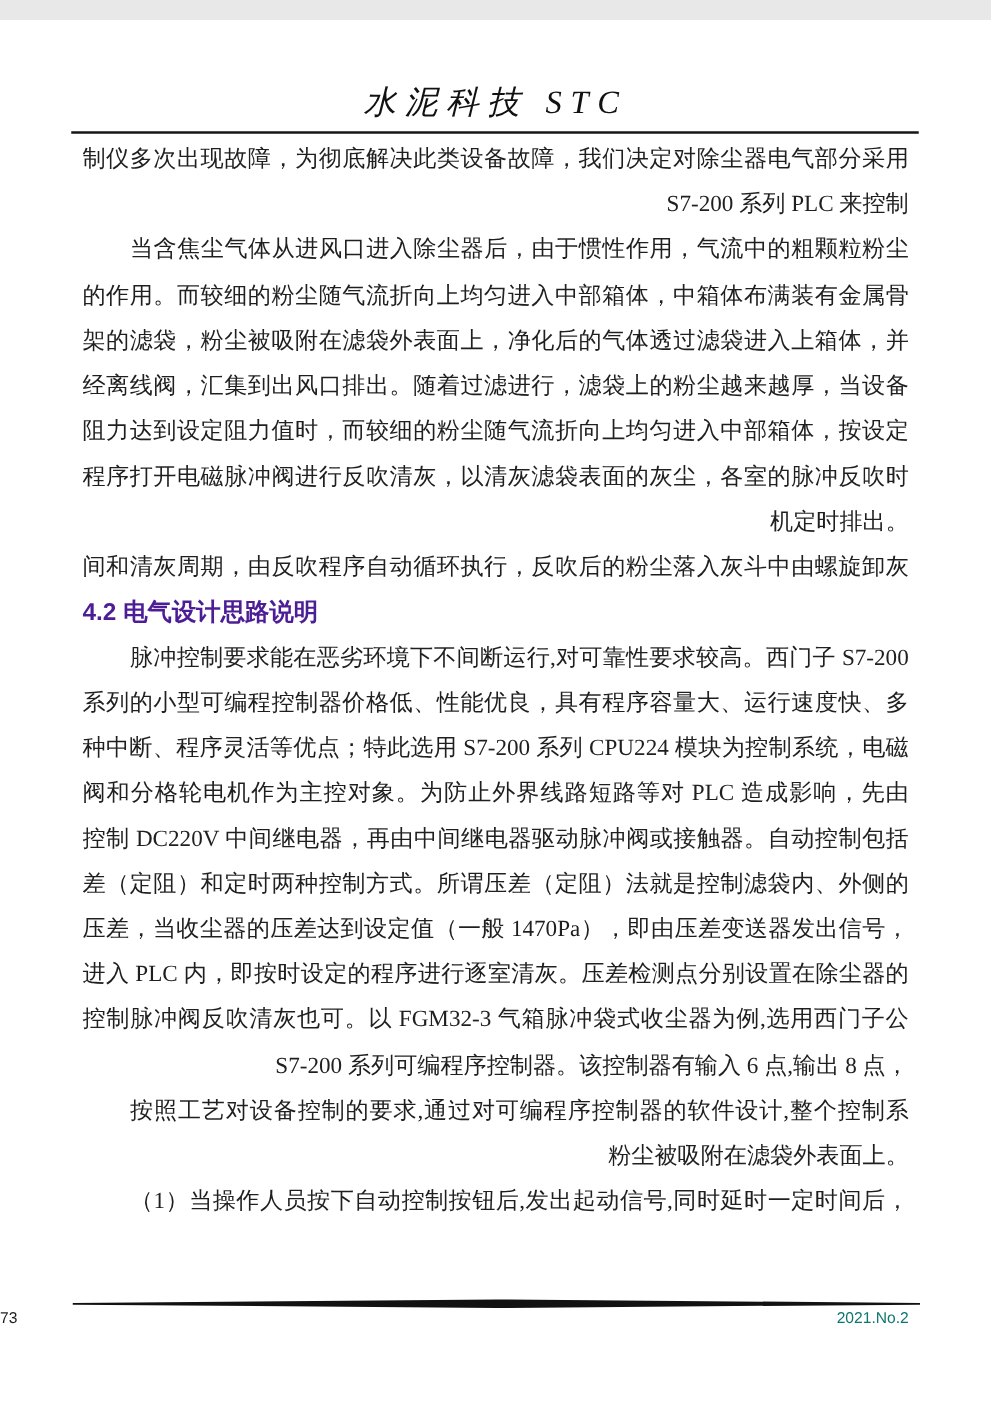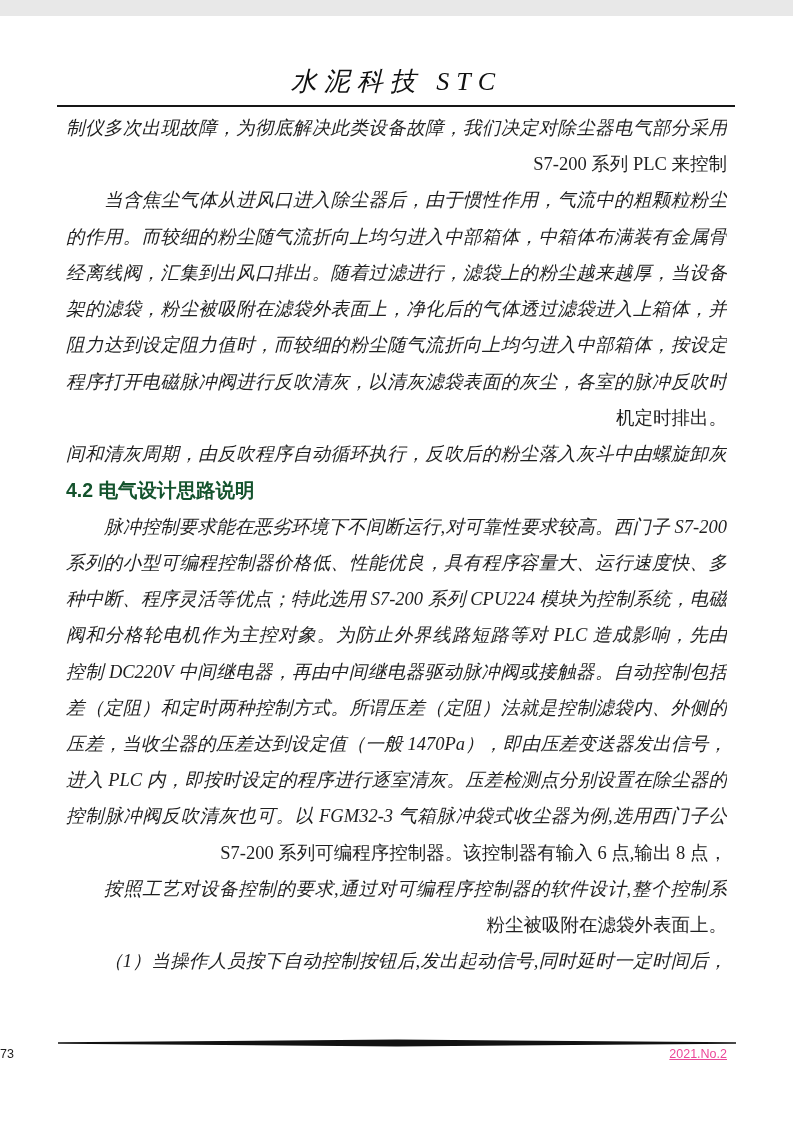--- a/index.html
+++ b/index.html
@@ -16,59 +16,59 @@
   .head-rule{
     position:absolute;top:89px;left:57px;width:678px;height:2px;background:#161616;
   }
   .body-lines{
     position:absolute;top:94px;left:66px;width:661px;font-size:18.5px;
   }
   .line{
     height:36.24px;line-height:36.24px;overflow:hidden;text-align:right;
   }
   .line.j{
-    text-align:justify;text-align-last:justify;font-style:italic;
+    text-align:justify;text-align-last:justify;
   }
   .line.ind{
     text-indent:38px;
   }
   .line.hd{
     font-family:"Liberation Sans","DejaVu Sans",sans-serif;
-    font-weight:700;font-size:19.5px;color:#14532d;
+    font-weight:700;font-size:19.5px;color:#4c1d95;
     text-align:center;text-align-last:left;
   }
   .foot-rule{
     position:absolute;top:1021px;left:58px;width:678px;height:12px;
   }
   .foot-num{
     position:absolute;top:1031px;left:0;width:100%;
     font-family:"Liberation Sans","DejaVu Sans",sans-serif;font-size:12.5px;color:#1d1d1d;
   }
   .foot-issue{
     position:absolute;top:1031px;right:66px;
-    font-family:"Liberation Sans","DejaVu Sans",sans-serif;font-size:12.5px;color:#ec4899;text-decoration:underline;
+    font-family:"Liberation Sans","DejaVu Sans",sans-serif;font-size:12.5px;color:#0f766e;
   }
 </style>
 </head>
 <body>
 
 <div class="page">
 
   <div class="header-area">
     <div class="journal-title">水泥科技 STC</div>
     <div class="head-rule"></div>
   </div>
 
   <div class="body-lines" id="body-lines">
       <div class="line j">制仪多次出现故障，为彻底解决此类设备故障，我们决定对除尘器电气部分采用</div>
       <div class="line">S7-200 系列 PLC 来控制</div>
       <div class="line j ind">当含焦尘气体从进风口进入除尘器后，由于惯性作用，气流中的粗颗粒粉尘</div>
       <div class="line j">的作用。而较细的粉尘随气流折向上均匀进入中部箱体，中箱体布满装有金属骨</div>
+      <div class="line j">架的滤袋，粉尘被吸附在滤袋外表面上，净化后的气体透过滤袋进入上箱体，并</div>
       <div class="line j">经离线阀，汇集到出风口排出。随着过滤进行，滤袋上的粉尘越来越厚，当设备</div>
-      <div class="line j">架的滤袋，粉尘被吸附在滤袋外表面上，净化后的气体透过滤袋进入上箱体，并</div>
       <div class="line j">阻力达到设定阻力值时，而较细的粉尘随气流折向上均匀进入中部箱体，按设定</div>
       <div class="line j">程序打开电磁脉冲阀进行反吹清灰，以清灰滤袋表面的灰尘，各室的脉冲反吹时</div>
       <div class="line">机定时排出。</div>
       <div class="line j">间和清灰周期，由反吹程序自动循环执行，反吹后的粉尘落入灰斗中由螺旋卸灰</div>
       <div class="line hd">4.2 电气设计思路说明</div>
       <div class="line j ind">脉冲控制要求能在恶劣环境下不间断运行,对可靠性要求较高。西门子 S7-200</div>
       <div class="line j">系列的小型可编程控制器价格低、性能优良，具有程序容量大、运行速度快、多</div>
       <div class="line j">种中断、程序灵活等优点；特此选用 S7-200 系列 CPU224 模块为控制系统，电磁</div>
       <div class="line j">阀和分格轮电机作为主控对象。为防止外界线路短路等对 PLC 造成影响，先由 PLC</div>
       <div class="line j">控制 DC220V 中间继电器，再由中间继电器驱动脉冲阀或接触器。自动控制包括压</div>

